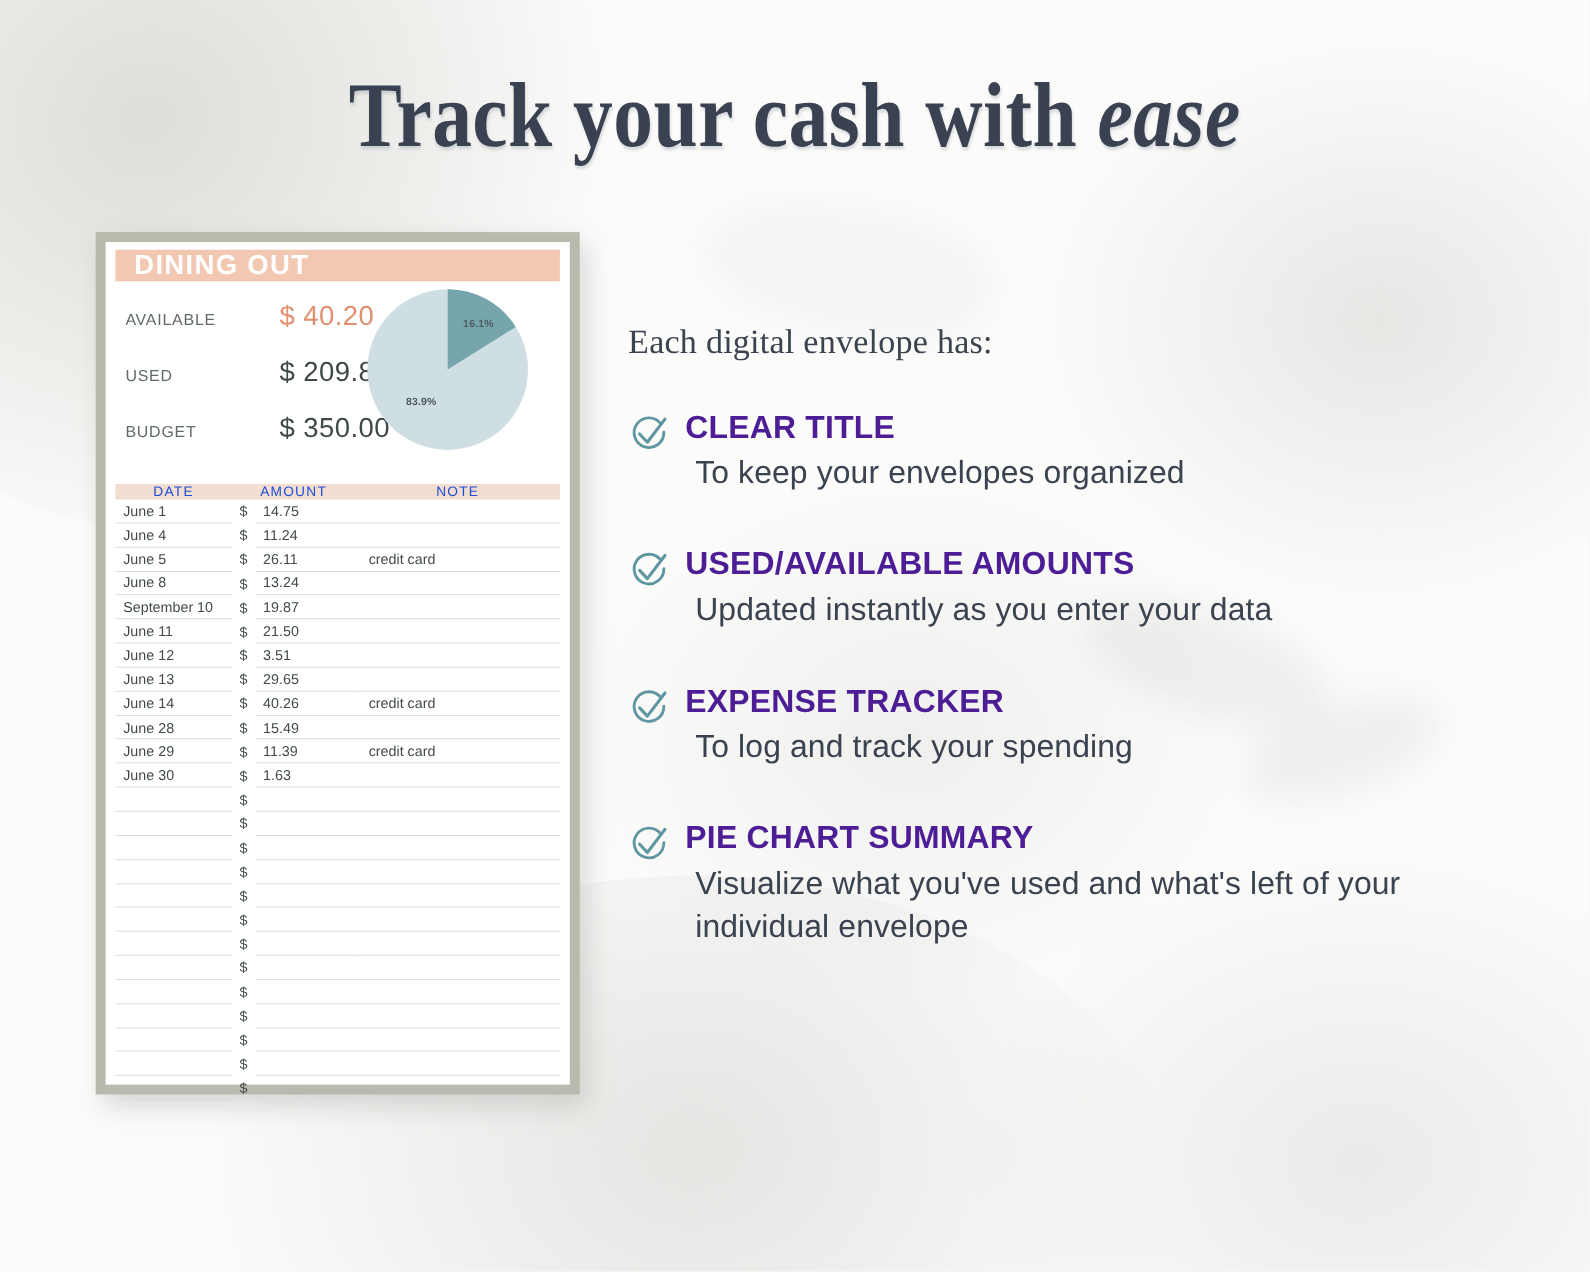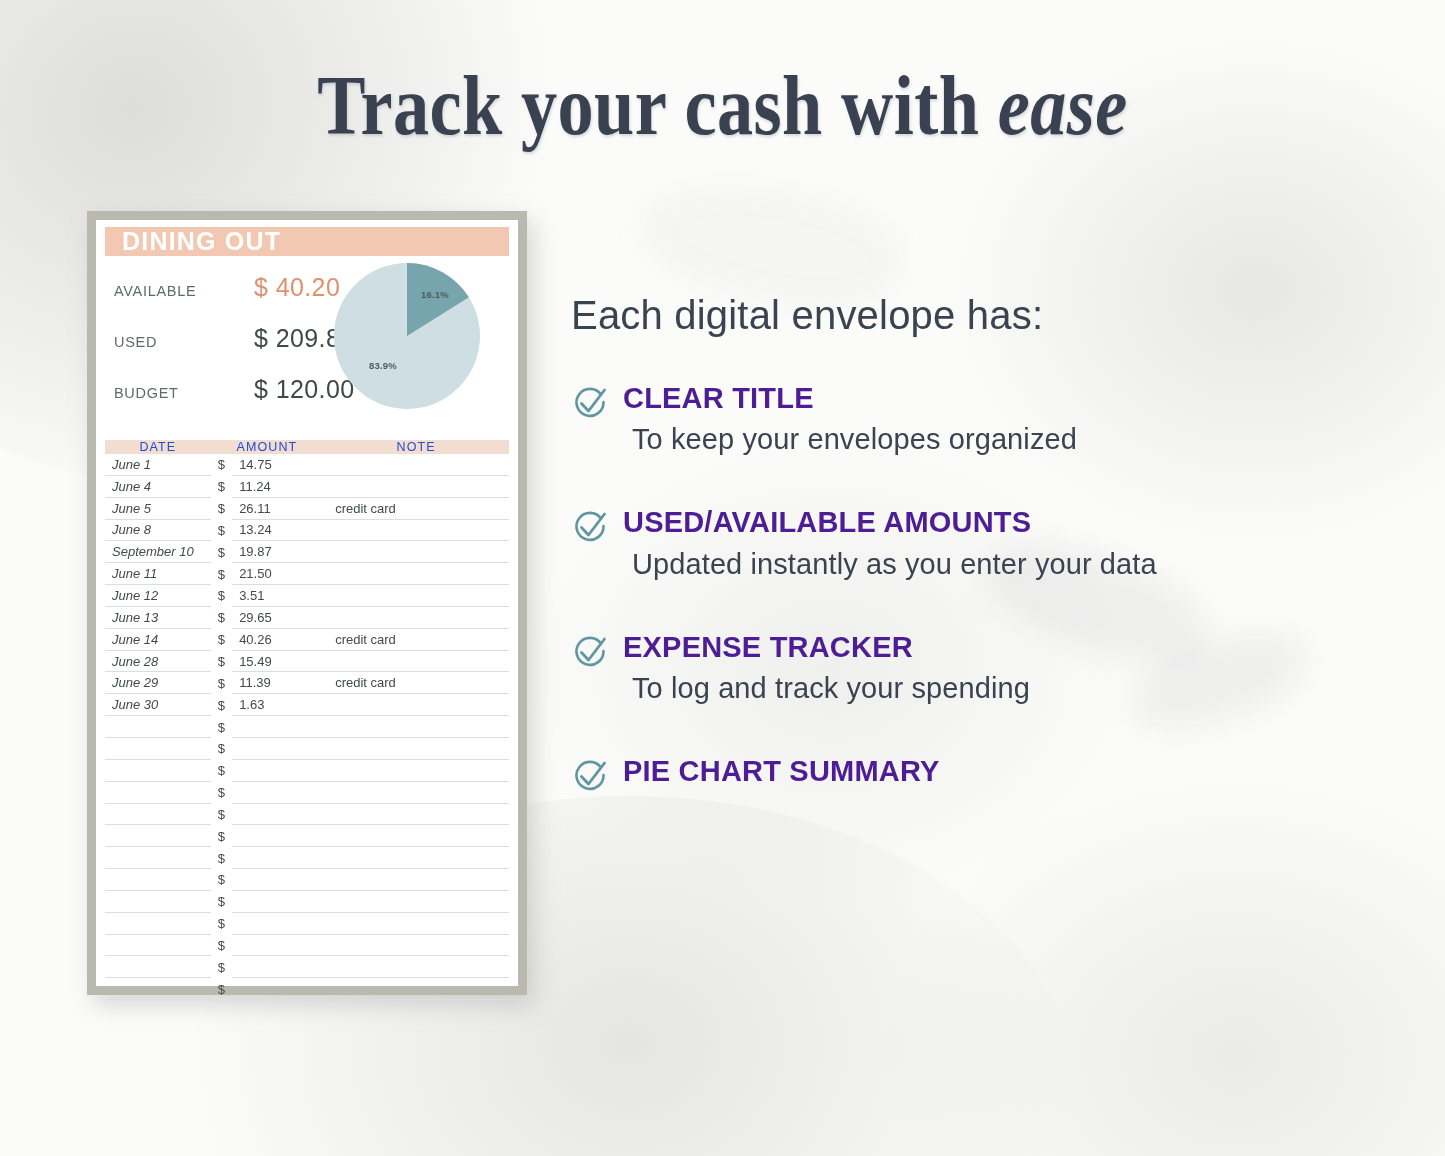--- a/index.html
+++ b/index.html
@@ -171,36 +171,37 @@
     align-items: center;
   }
   .td {
     font-size: 13px;
     color: #414c4a;
     height: 100%;
     display: flex;
     align-items: center;
     border-bottom: 1px solid #dcdedd;
   }
-  .td.c-date { width: 108px; padding-left: 7px; font-style: italic; }
+  .td.c-date { width: 108px; padding-left: 7px; }
   .td.c-cur  { width: 22px; justify-content: center; border-bottom: none; }
   .td.c-amt  { width: 93px; padding-left: 7px; }
   .td.c-note { width: 190px; padding-left: 12px; }
 
   
   .right-col {
     position: absolute;
     left: 571px; top: 293px;
     width: 820px;
   }
   .intro {
-    font-size: 40px;
+    font-size: 31px;
     color: #3b4351;
     letter-spacing: .2px;
     margin-bottom: 44px;
+    font-family: Liberation Serif, serif;
   }
   .feature {
     display: flex;
     align-items: flex-start;
     margin-bottom: 47px;
   }
   .feat-icon {
     width: 40px; min-width: 40px;
     margin-top: 3px;
     margin-right: 12px;
@@ -251,21 +252,21 @@
         <span class="sum-value accent">$ 40.20</span>
       </div>
 
       <div class="sum-row">
         <span class="sum-label">USED</span>
         <span class="sum-value">$ 209.80</span>
       </div>
 
       <div class="sum-row">
         <span class="sum-label">BUDGET</span>
-        <span class="sum-value">$ 120.00</span>
+        <span class="sum-value">$ 350.00</span>
       </div>
 
       <div class="pie-wrap">
         <svg width="148" height="148" viewBox="0 0 148 148">
           <circle cx="74" cy="74" r="73" id="pieUsed" fill="#cfdee2"></circle>
           <path id="pieAvail" fill="#76a5ae" d="M 74 74 L 74 1 A 73 73 0 0 1 135.88048933421106 35.27268354560841 Z"></path>
         </svg>
         <span class="pie-label p-used">83.9%</span>
         <span class="pie-label p-avail">16.1%</span>
       </div>
@@ -468,16 +469,17 @@
           <div class="feat-desc">To log and track your spending</div>
         </div>
       </div>
       <div class="feature">
         <span class="feat-icon"><svg width="38" height="38" viewBox="0 0 38 38">
             <path d="M30 9.5 A13.5 13.5 0 1 0 32.5 17" fill="none" stroke="#5f96a1" stroke-width="2.6" stroke-linecap="round"></path>
             <path d="M10.5 18.5 L17.5 26 L33.5 5" fill="none" stroke="#5f96a1" stroke-width="2.8" stroke-linecap="round" stroke-linejoin="round"></path>
           </svg></span>
         <div class="feat-text">
           <div class="feat-title">PIE CHART SUMMARY</div>
+          <div class="feat-desc">Visualize what you've used and what's left of your individual envelope</div>
         </div>
       </div>
     </div>
 </div>
 
 </body></html>

